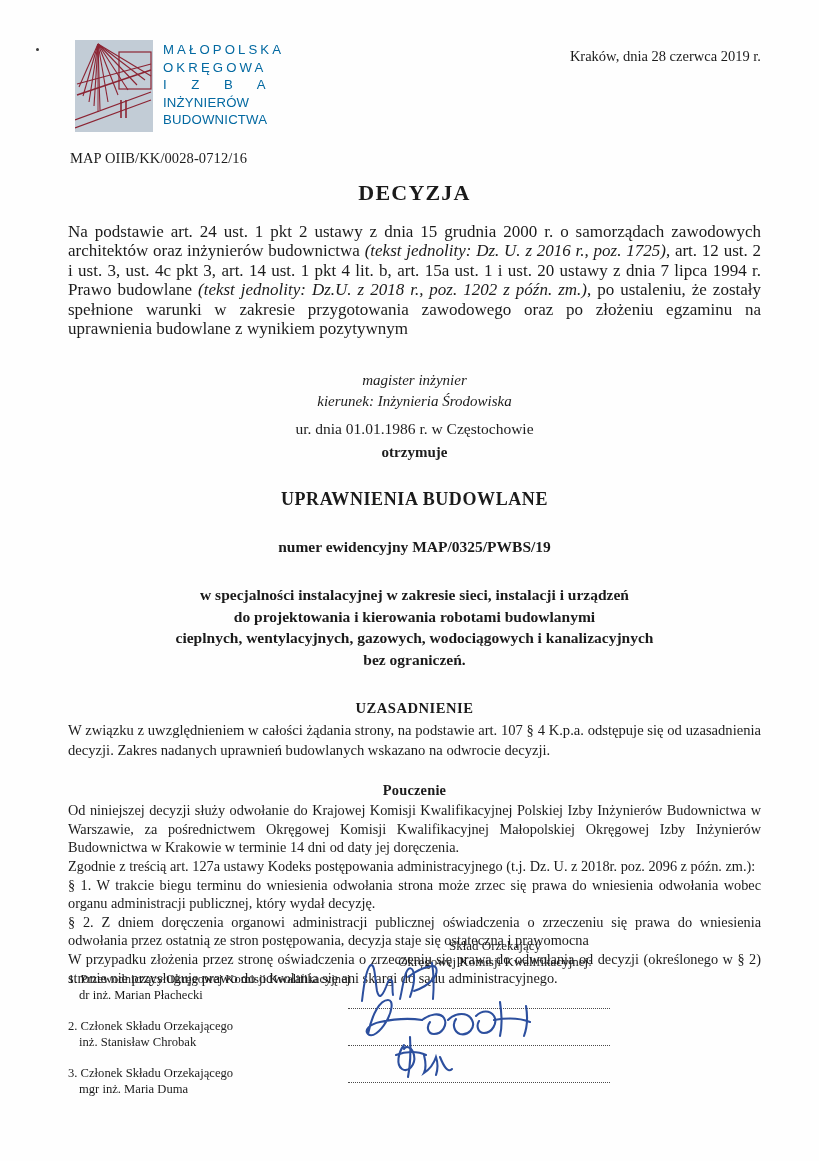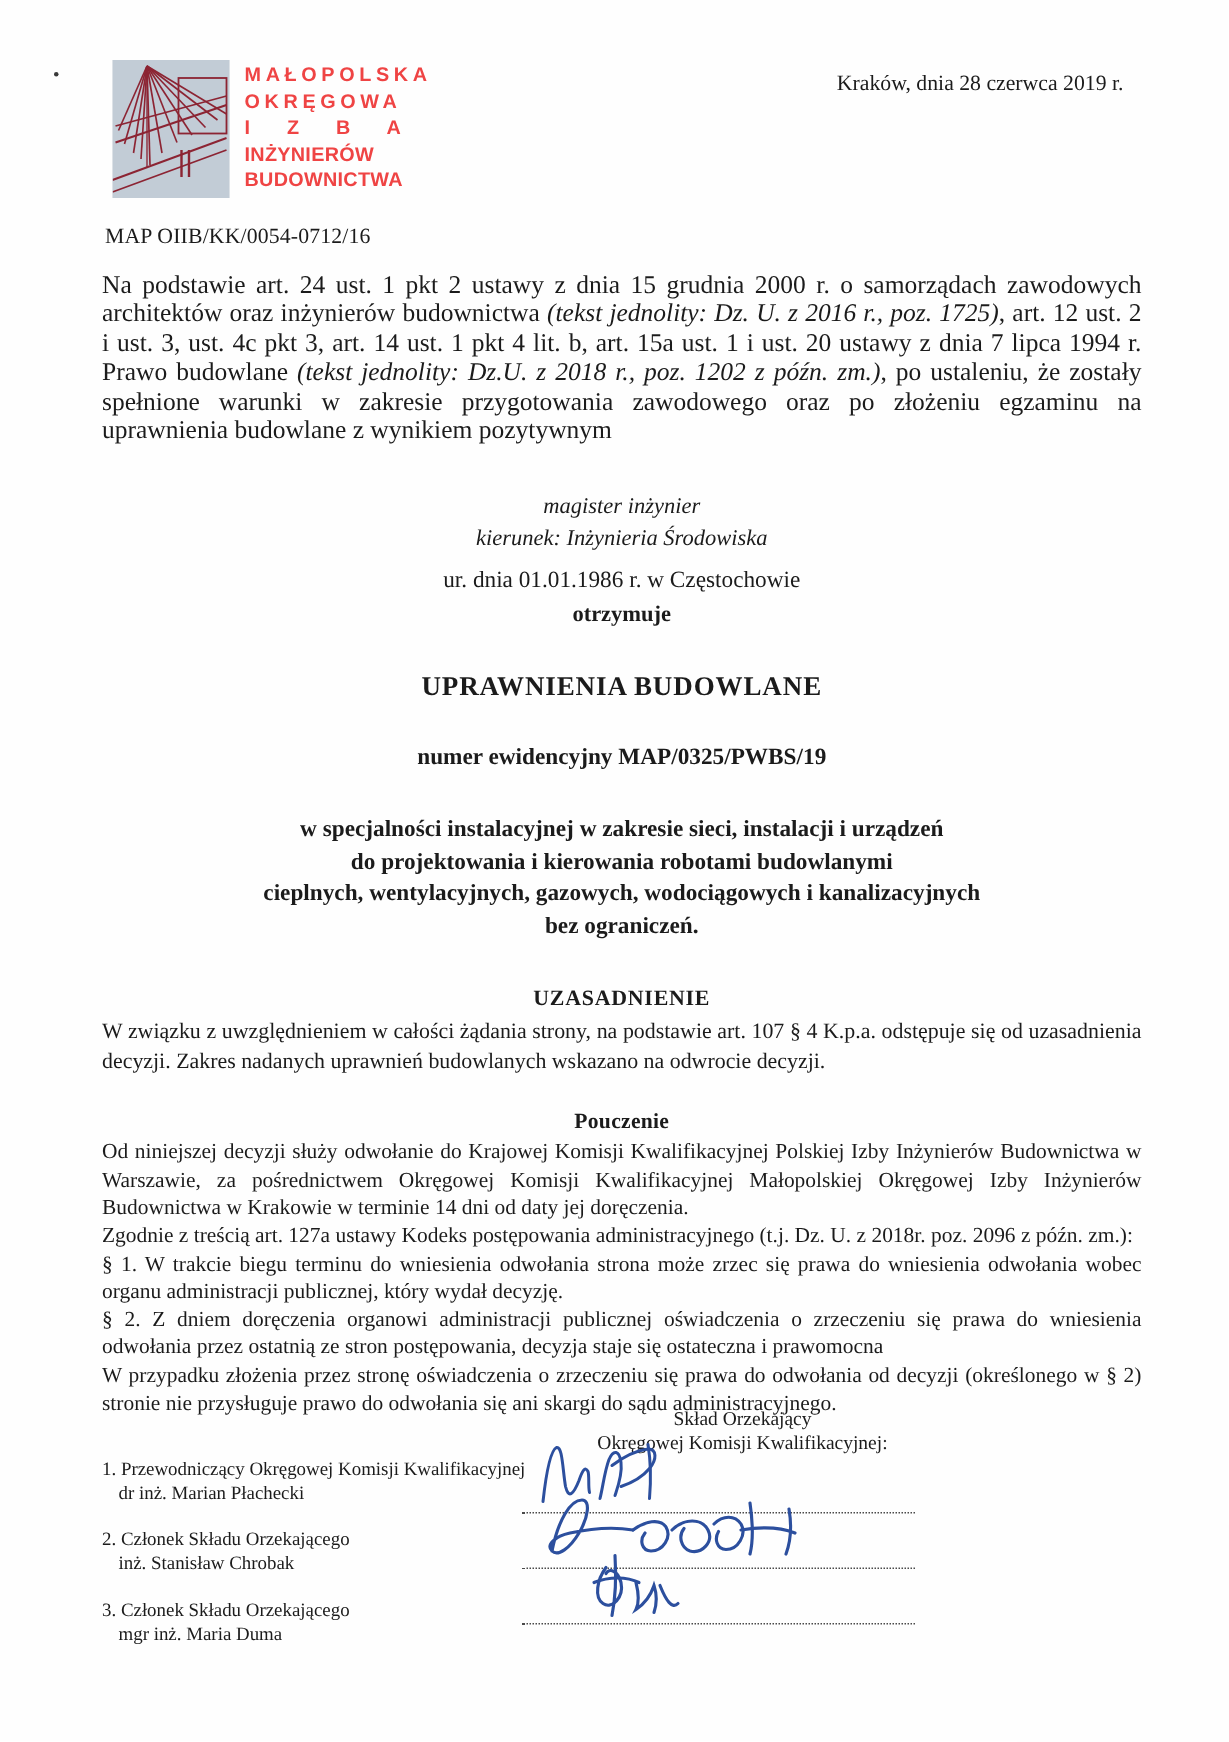--- a/index.html
+++ b/index.html
@@ -60,39 +60,39 @@
     flex: none;
   }
   .logo-mark svg { display: block; }
 
   .logo-words {
     margin-left: 10px;
     padding-top: 1px;
     font-family: "Liberation Sans", "DejaVu Sans", sans-serif;
     font-size: 13.2px;
     line-height: 17.6px;
-    font-weight: 700;
-    color: #ef4444;
+    font-weight: 400;
+    color: #0369a1;
     white-space: nowrap;
   }
   .logo-words .wide { letter-spacing: 3.1px; }
   .logo-words .wide2 { letter-spacing: 10.5px; }
   .logo-words .tight { letter-spacing: 0.2px; }
 
   .doc-ref {
     position: absolute;
     left: 70px;
     top: 150px;
     font-size: 14.5px;
     letter-spacing: 0.1px;
   }
 
   .date-line {
     position: absolute;
-    right: 70px;
+    right: 58px;
     top: 48px;
     font-size: 14.5px;
   }
 
   
   .content {
     position: absolute;
     left: 68px;
     right: 58px;
     top: 180px;
@@ -299,24 +299,25 @@
         <div class="wide">OKRĘGOWA</div>
         <div class="wide2">I Z B A</div>
         <div class="tight">INŻYNIERÓW</div>
         <div class="tight">BUDOWNICTWA</div>
       </div>
     </div>
 
     <div class="date-line">Kraków, dnia 28 czerwca 2019 r.</div>
   </div>
 
-  <div class="doc-ref">MAP OIIB/KK/0054-0712/16</div>
+  <div class="doc-ref">MAP OIIB/KK/0028-0712/16</div>
 
   <div class="content">
 
+    <div class="title-decyzja">DECYZJA</div>
 
     <p class="legal-para"><span>Na podstawie art. 24 ust. 1 pkt 2 ustawy z dnia 15 grudnia 2000 r. o samorządach zawodowych architektów oraz inżynierów budownictwa </span><i>(tekst jednolity: Dz. U. z 2016 r., poz. 1725)</i><span>, art. 12 ust. 2 i ust. 3, ust. 4c pkt 3, art. 14 ust. 1 pkt 4 lit. b, art. 15a ust. 1 i ust. 20 ustawy z dnia 7 lipca 1994 r. Prawo budowlane </span><i>(tekst jednolity: Dz.U. z 2018 r., poz. 1202 z późn. zm.)</i><span>, po ustaleniu, że zostały spełnione warunki w zakresie przygotowania zawodowego oraz po złożeniu egzaminu na uprawnienia budowlane z wynikiem pozytywnym</span></p>
 
     <div class="recipient">
       <div class="rec-degree">magister inżynier</div>
       <div class="rec-field">kierunek: Inżynieria Środowiska</div>
       <div class="rec-birth">ur. dnia 01.01.1986 r. w Częstochowie</div>
       <div class="rec-receives">otrzymuje</div>
     </div>
 

